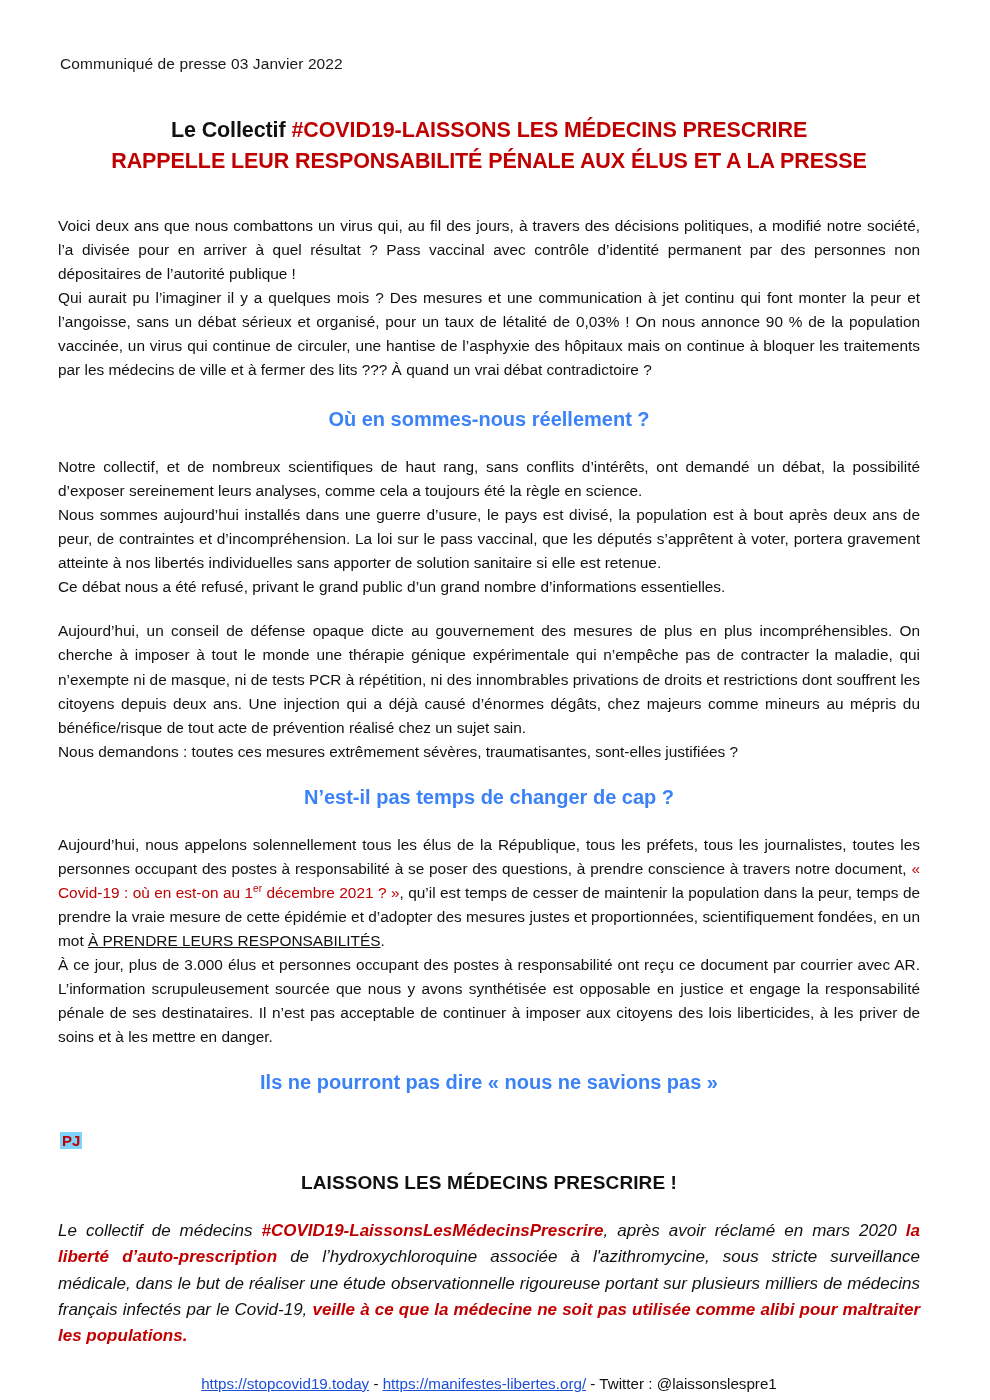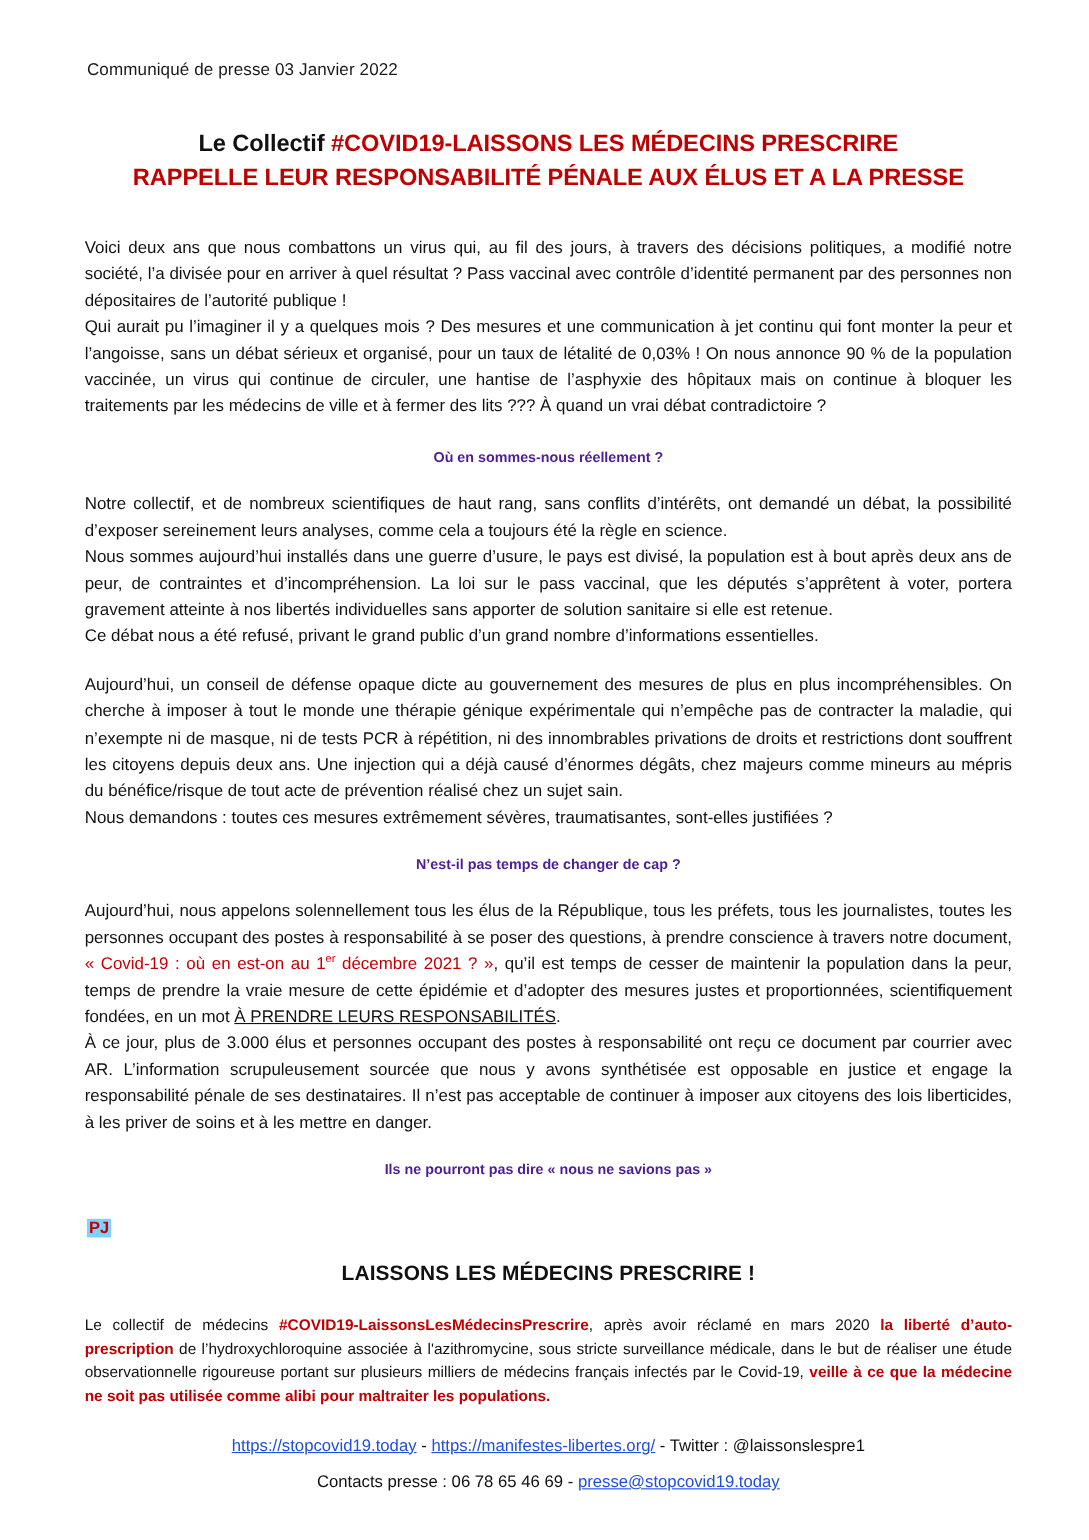--- a/index.html
+++ b/index.html
@@ -12,21 +12,21 @@
     height: 1400px;
     font-family: "Liberation Sans", sans-serif;
     color: #000000;
     position: relative;
     overflow: hidden;
   }
   .page {
     width: 990px;
     height: 1068px;
     box-sizing: border-box;
-    padding: 55px 70px 20px 77px;
+    padding: 55px 70px 20px 58px;
     position: relative;
   }
   .doc-date {
     font-size: 15.5px;
     color: #1a1a1a;
     margin: 0 0 42px 2px;
     letter-spacing: 0.1px;
   }
   .title-block {
     text-align: center;
@@ -48,23 +48,23 @@
     margin: 0 0 6px 0;
   }
   .para.gap {
     margin-bottom: 20px;
   }
   .para.tight {
     margin-bottom: 0;
   }
   .subhead {
     text-align: center;
-    color: #4c1d95;
+    color: #3b82f6;
     font-weight: bold;
-    font-size: 13px;
+    font-size: 20px;
     margin: 22px 0 24px 0;
   }
   .subhead.sp-top { margin-top: 26px; }
   .red-inline { color: #c00000; }
   .underline { text-decoration: underline; }
   sup { font-size: 0.65em; vertical-align: super; }
   .pj {
     display: inline-block;
     background: #7dd3fc;
     color: #c00000;
@@ -75,23 +75,24 @@
   }
   .bighead {
     text-align: center;
     font-weight: bold;
     font-size: 19px;
     color: #111111;
     margin: 22px 0 24px 0;
     letter-spacing: 0.1px;
   }
   .footer-para {
-    font-size: 14px;
+    font-size: 17px;
     line-height: 1.55;
     text-align: justify;
+    font-style: italic;
     color: #111111;
     margin: 12px 0 22px 0;
   }
   .footer-para .red-b { color: #c00000; font-weight: bold; }
   .links {
     text-align: center;
     font-size: 15.2px;
     color: #111111;
     line-height: 1.6;
   }

